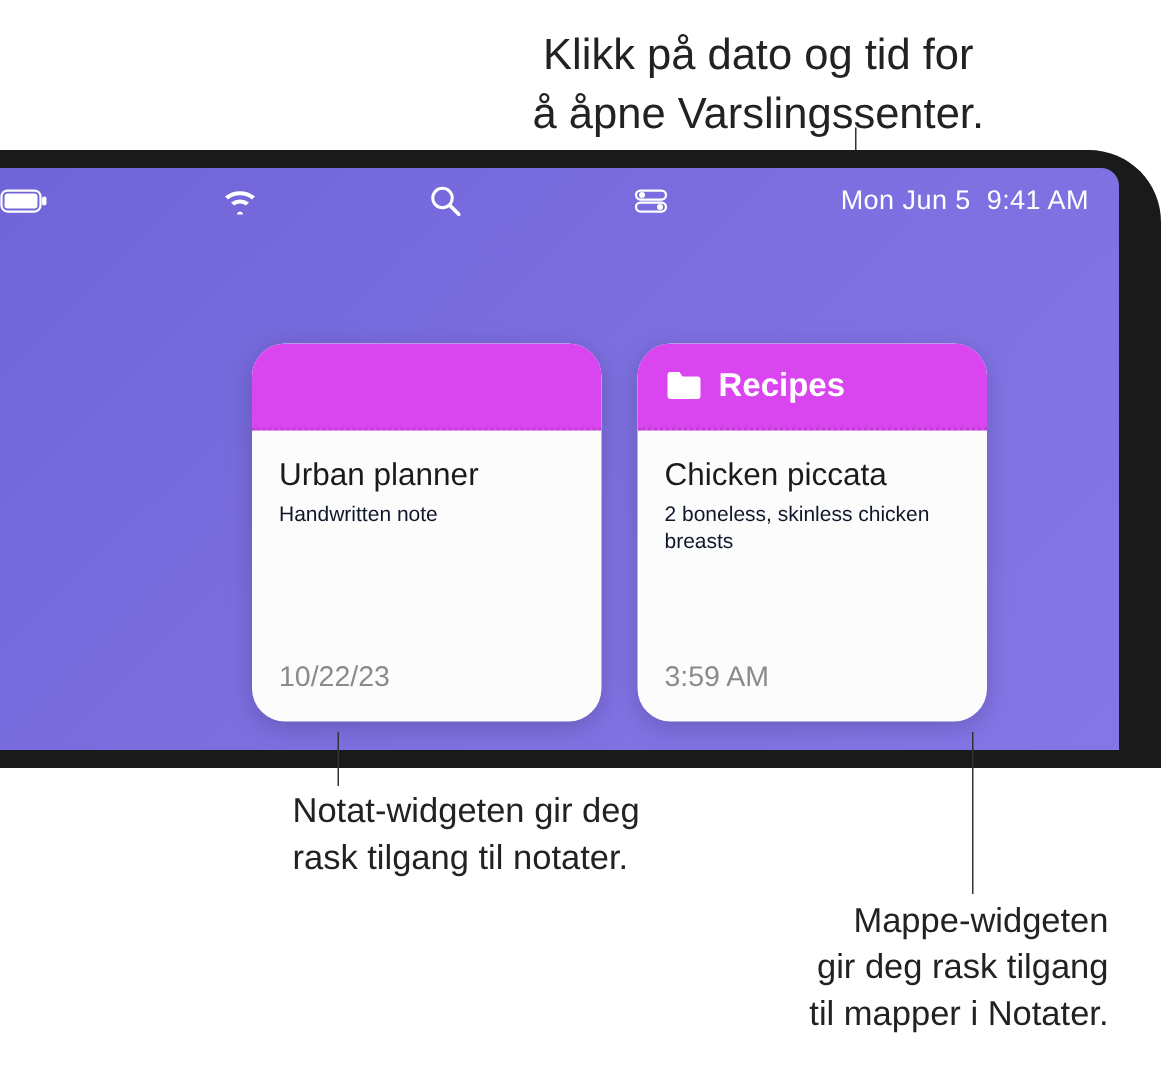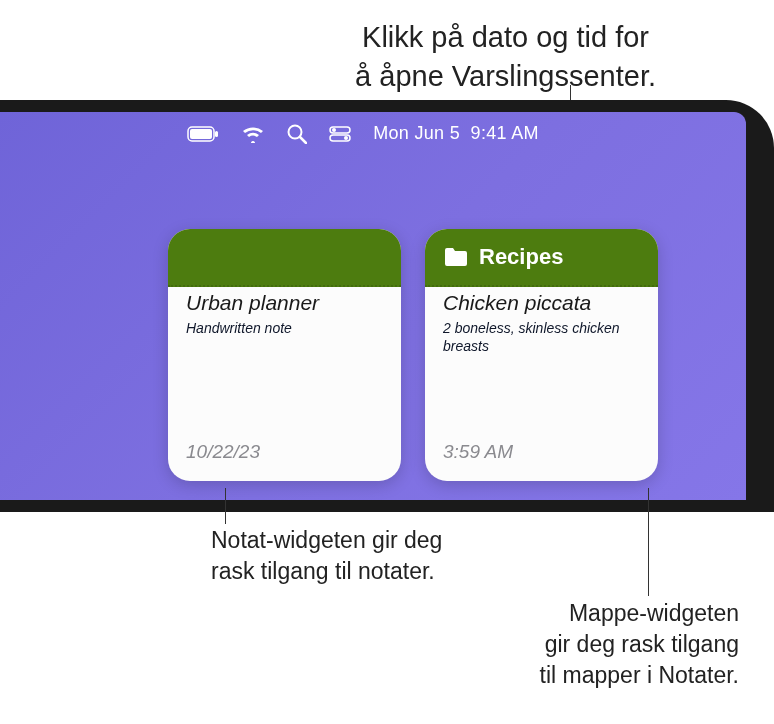--- a/index.html
+++ b/index.html
@@ -64,21 +64,21 @@
       overflow: hidden;
     }
     .menu-bar {
       position: absolute;
       top: 0;
       left: 0;
       right: 0;
       height: 43px;
       display: flex;
       align-items: center;
-      justify-content: center;
+      justify-content: space-between;
       padding-right: 20px;
       gap: 22px;
     }
     .menu-icon {
       color: white;
       display: flex;
       align-items: center;
       justify-content: center;
     }
     .datetime {
@@ -98,41 +98,40 @@
       width: 233px;
       height: 252px;
       background: #fcfcfc;
       border-radius: 22px;
       overflow: hidden;
       box-shadow: 0 4px 16px rgba(0,0,0,0.18);
       display: flex;
       flex-direction: column;
     }
     .widget-header {
-      background: #4d7c0f;
+      background: #d946ef;
       height: 58px;
       border-bottom: 2px dotted rgba(0,0,0,0.12);
       display: flex;
       align-items: center;
       padding: 0 18px;
       gap: 10px;
     }
     .widget-header-label {
       color: white;
       font-size: 22px;
       font-weight: 600;
     }
     .folder-glyph {
       display: inline-flex;
     }
     .widget-body {
-      padding: 4px 18px 0 18px;
+      padding: 18px 18px 0 18px;
       flex: 1;
       position: relative;
-      font-style: italic;
     }
     .note-title {
       font-size: 21px;
       font-weight: 400;
       color: #1a1a1a;
       margin-bottom: 4px;
     }
     .note-subtitle {
       font-size: 14px;
       color: #0f172a;
@@ -141,21 +140,21 @@
     .note-time {
       position: absolute;
       bottom: 18px;
       left: 18px;
       font-size: 19px;
       color: #8a8a8f;
     }
     .callout-bottom-left {
       position: absolute;
       top: 525px;
-      left: 211px;
+      left: 195px;
       font-size: 23px;
       line-height: 1.35;
       color: #222;
       text-align: left;
     }
     .callout-bottom-right {
       position: absolute;
       top: 598px;
       right: 35px;
       font-size: 23px;

